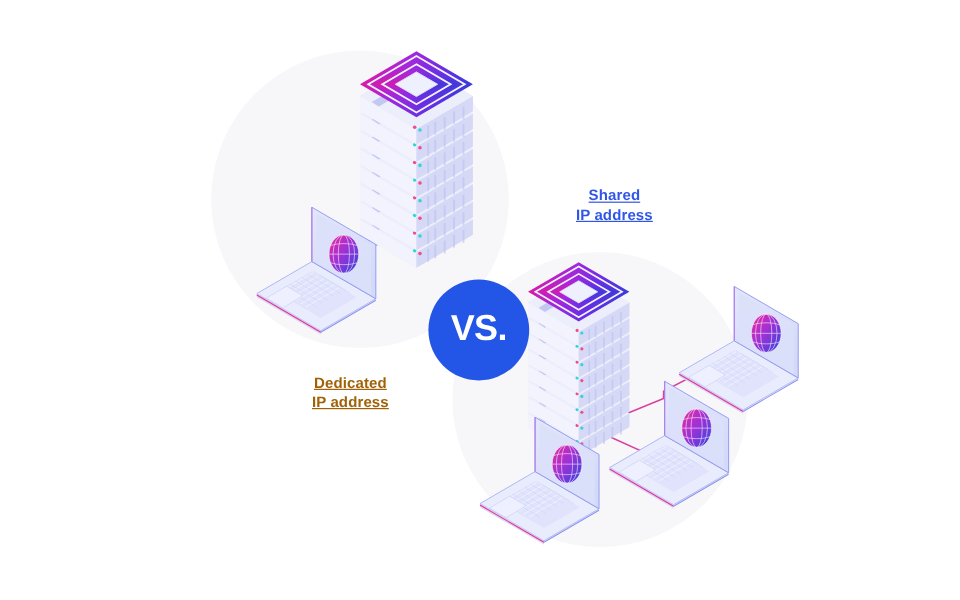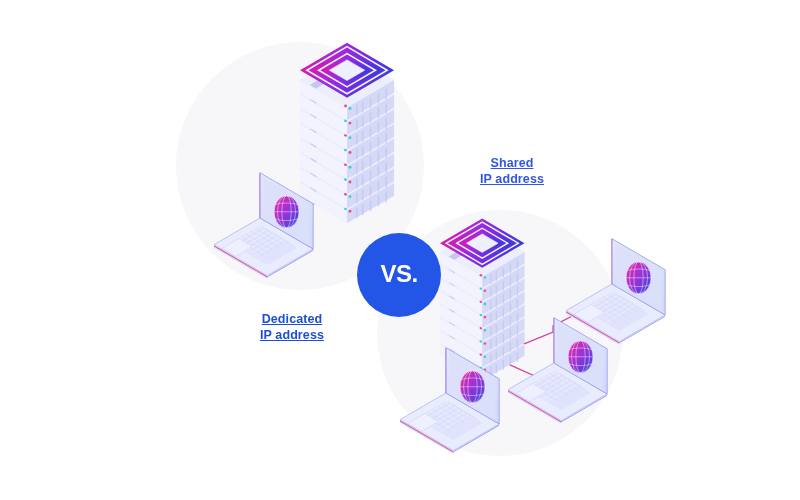--- a/index.html
+++ b/index.html
@@ -54,21 +54,21 @@
     width: 84px;
     height: 84px;
     border-radius: 50%;
     display: flex;
     align-items: center;
     justify-content: center;
   }
   #vs-text {
     color: #ffffff;
     font-weight: bold;
-    font-size: 24px;
+    font-size: 30px;
     letter-spacing: -0.5px;
     line-height: 1;
     transform: translateY(-1px);
   }
 </style>
 </head>
 <body>
 
 <div id="stage">
 
@@ -342,19 +342,19 @@
       <g transform="translate(508,345) scale(0.62)">
         <use href="#sym-laptop"></use>
       </g>
     </g>
   </svg>
 
   <div id="vs-badge" style="background:#2355e6;">
     <span id="vs-text">VS.</span>
   </div>
 
-  <div class="label" id="label-dedicated" style="color:#1d4ed8;">Dedicated
+  <div class="label" id="label-dedicated" style="color:#a16207;">Dedicated
 IP address</div>
 
   <div class="label" id="label-shared" style="color:#3056e8;">Shared
 IP address</div>
 
 </div>
 
 </body></html>

